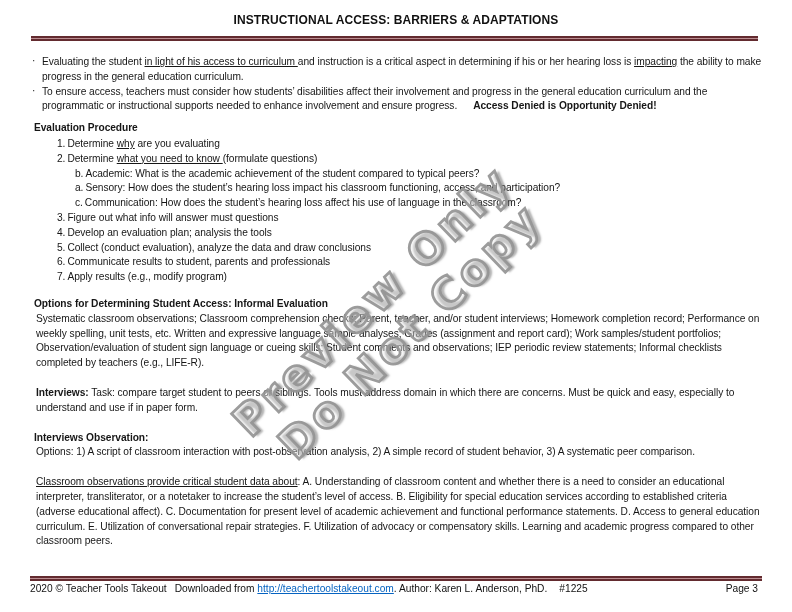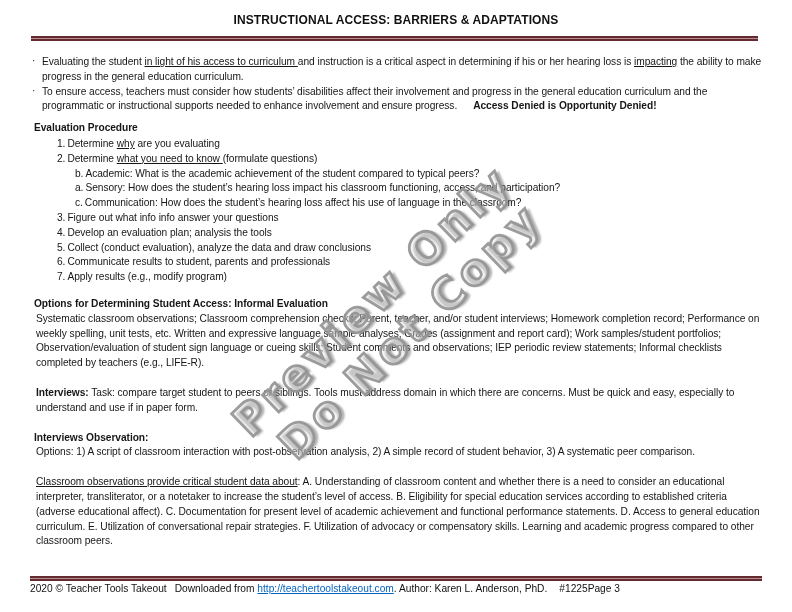--- a/index.html
+++ b/index.html
@@ -35,21 +35,21 @@
   .li.sub { margin-left:18px; }
   .num { margin-right:2px; }
 
   .options-h { margin-top:12px; }
   .indent { padding-left:6px; }
   .block { margin-top:15px; }
   .sys-h { margin-top:15px; }
 
   .footer {
     position:absolute; top:583px; left:30px; width:728px;
-    display:flex; font-size:10.2px; color:#111;
+    display:flex; justify-content:space-between; font-size:10.2px; color:#111;
   }
   .footer .left span { white-space:pre-wrap; }
   .f-link { color:#0563c1; text-decoration:underline; }
   .f-copy { margin-right:8px; }
   .f-num { margin-left:12px; }
 
   .wm {
     position:absolute; z-index:9; white-space:nowrap;
     font-family:"DejaVu Sans", sans-serif; font-weight:bold; font-size:43px;
     letter-spacing:4px;
@@ -78,21 +78,21 @@
       <span class="marker">·</span><span>To ensure access, teachers must consider how students’ disabilities affect their involvement and progress in the general education curriculum and the programmatic or instructional supports needed to enhance involvement and ensure progress.</span><span class="bold gap-before">Access Denied is Opportunity Denied!</span>
     </div>
 
     <div class="heading eval-h">Evaluation Procedure</div>
     <div class="list">
       <div class="li"><span class="num">1.</span><span>Determine </span><span class="ul">why</span><span> are you evaluating</span></div>
       <div class="li"><span class="num">2.</span><span>Determine </span><span class="ul">what you need to know </span><span>(formulate questions)</span></div>
       <div class="li sub"><span class="num">b.</span><span>Academic: What is the academic achievement of the student compared to typical peers?</span></div>
       <div class="li sub"><span class="num">a.</span><span>Sensory: How does the student’s hearing loss impact his classroom functioning, access, and participation?</span></div>
       <div class="li sub"><span class="num">c.</span><span>Communication: How does the student’s hearing loss affect his use of language in the classroom?</span></div>
-      <div class="li"><span class="num">3.</span><span>Figure out what info info answer your questions</span></div>
+      <div class="li"><span class="num">3.</span><span>Figure out what info will answer must questions</span></div>
       <div class="li"><span class="num">4.</span><span>Develop an evaluation plan; analysis the tools</span></div>
       <div class="li"><span class="num">5.</span><span>Collect (conduct evaluation), analyze the data and draw conclusions</span></div>
       <div class="li"><span class="num">6.</span><span>Communicate results to student, parents and professionals</span></div>
       <div class="li"><span class="num">7.</span><span>Apply results (e.g., modify program)</span></div>
     </div>
 
     <div class="heading options-h">Options for Determining Student Access: Informal Evaluation</div>
     <div class="indent">Systematic classroom observations; Classroom comprehension checks; Parent, teacher, and/or student interviews; Homework completion record; Performance on weekly spelling, unit tests, etc. Written and expressive language sample analyses; Grades (assignment and report card); Work samples/student portfolios; Observation/evaluation of student sign language or cueing skills; Student comments and observations; IEP periodic review statements; Informal checklists completed by teachers (e.g., LIFE-R).</div>
 
     <div class="block indent">

